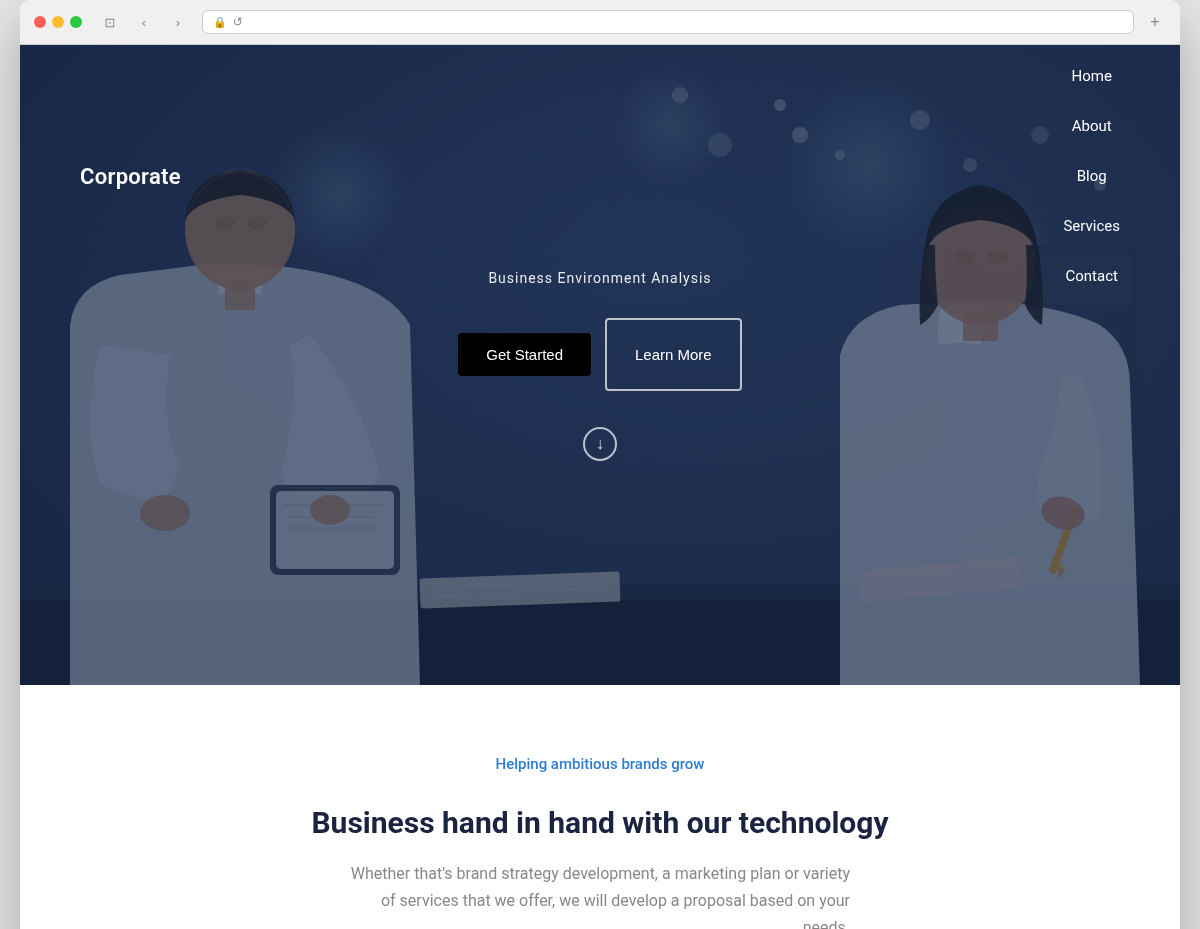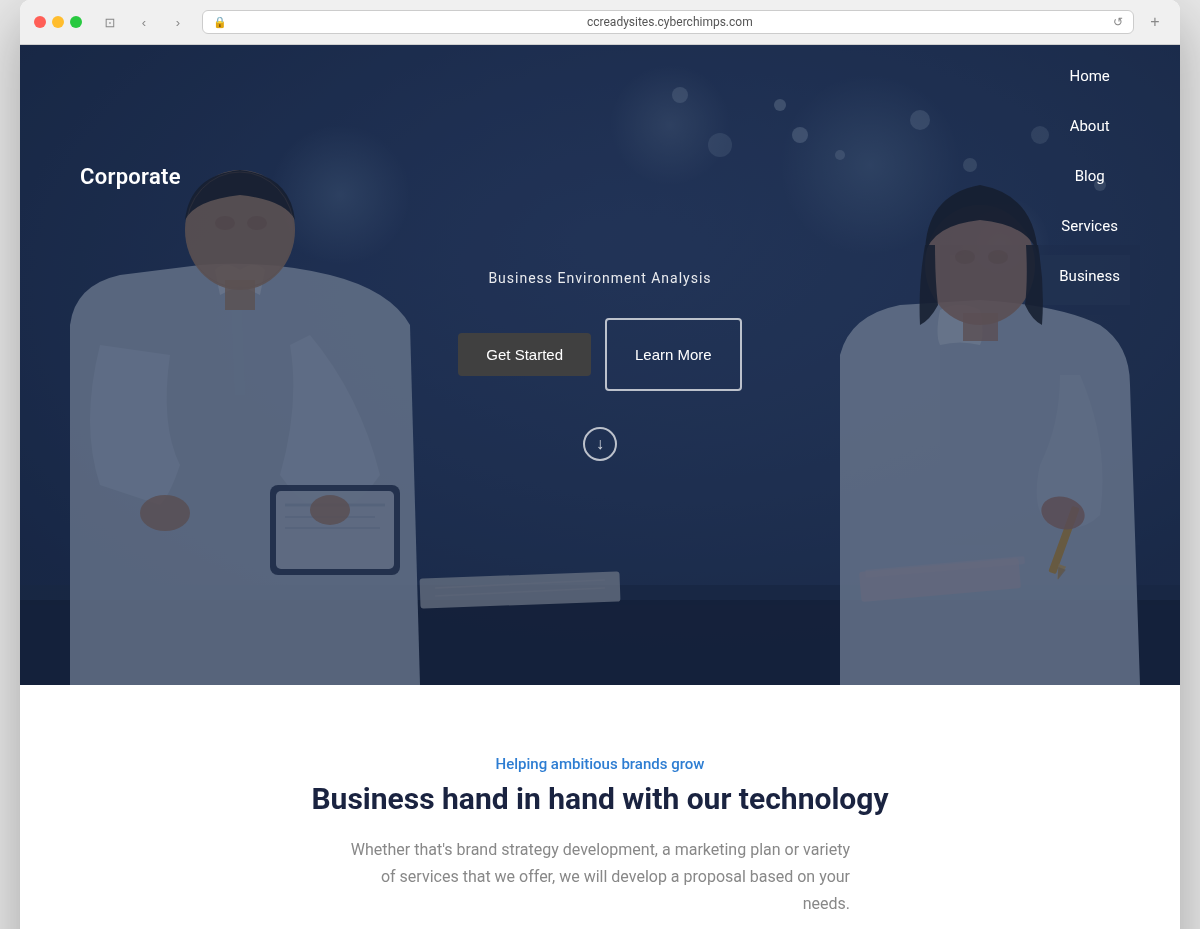--- a/index.html
+++ b/index.html
@@ -213,21 +213,21 @@
     }
 
     .hero-buttons {
       display: flex;
       gap: 14px;
       align-items: center;
       margin-bottom: 30px;
     }
 
     .btn-primary {
-      background: #404040;
+      background: #000000;
       color: #fff;
       border: none;
       padding: 13px 28px;
       font-size: 15px;
       font-weight: 500;
       border-radius: 4px;
       cursor: pointer;
     }
 
     .btn-secondary {
@@ -259,21 +259,21 @@
     .below-fold {
       background: #fff;
       padding: 70px 60px 60px;
       text-align: center;
     }
 
     .section-eyebrow {
       color: #2d7dd2;
       font-size: 15px;
       font-weight: 500;
-      margin-bottom: 8px;
+      margin-bottom: 32px;
     }
 
     .section-title {
       color: #1a2340;
       font-size: 30px;
       font-weight: 700;
       margin-bottom: 20px;
     }
 
     .section-description {
@@ -301,37 +301,36 @@
       <span class="traffic-light tl-yellow"></span>
       <span class="traffic-light tl-green"></span>
     </div>
     <div class="browser-controls">
       <button class="browser-btn">⊡</button>
       <button class="browser-btn">‹</button>
       <button class="browser-btn">›</button>
     </div>
     <div class="address-bar-container">
       <span class="lock-icon">🔒</span>
-      <span class="address-text">ccreadysites.cyberchimps.com</span>
       <span class="refresh-icon">↺</span>
     </div>
     <button class="new-tab-btn">+</button>
   </div>
 
   <div class="site-content">
     <div class="hero-wrapper">
 
       <header class="site-header">
         <div class="site-logo">Corporate</div>
         <nav class="site-nav">
           <a class="nav-link">Home</a>
           <a class="nav-link">About</a>
           <a class="nav-link">Blog</a>
           <a class="nav-link">Services</a>
-          <a class="nav-link">Business</a>
+          <a class="nav-link">Contact</a>
         </nav>
       </header>
 
       <section class="hero-section">
 
         <div class="hero-bg"></div>
 
         <div class="people-bg">
           <svg class="people-svg" viewBox="0 0 1160 640" xmlns="http://www.w3.org/2000/svg" preserveAspectRatio="xMidYMid slice">
 

